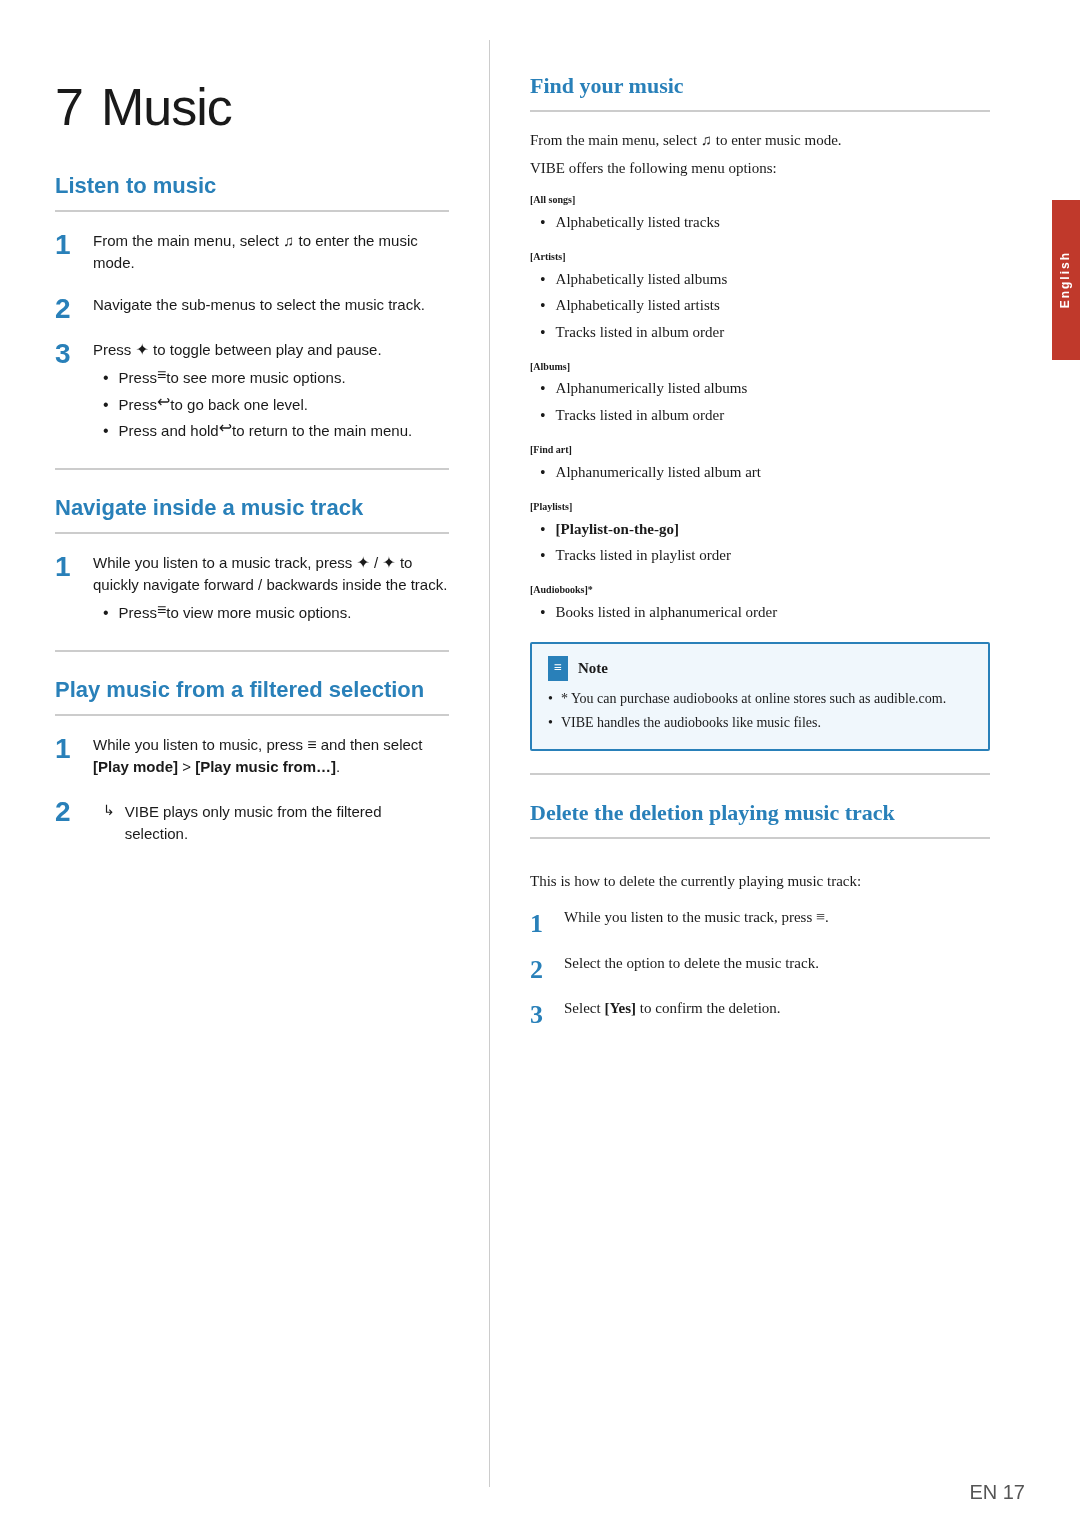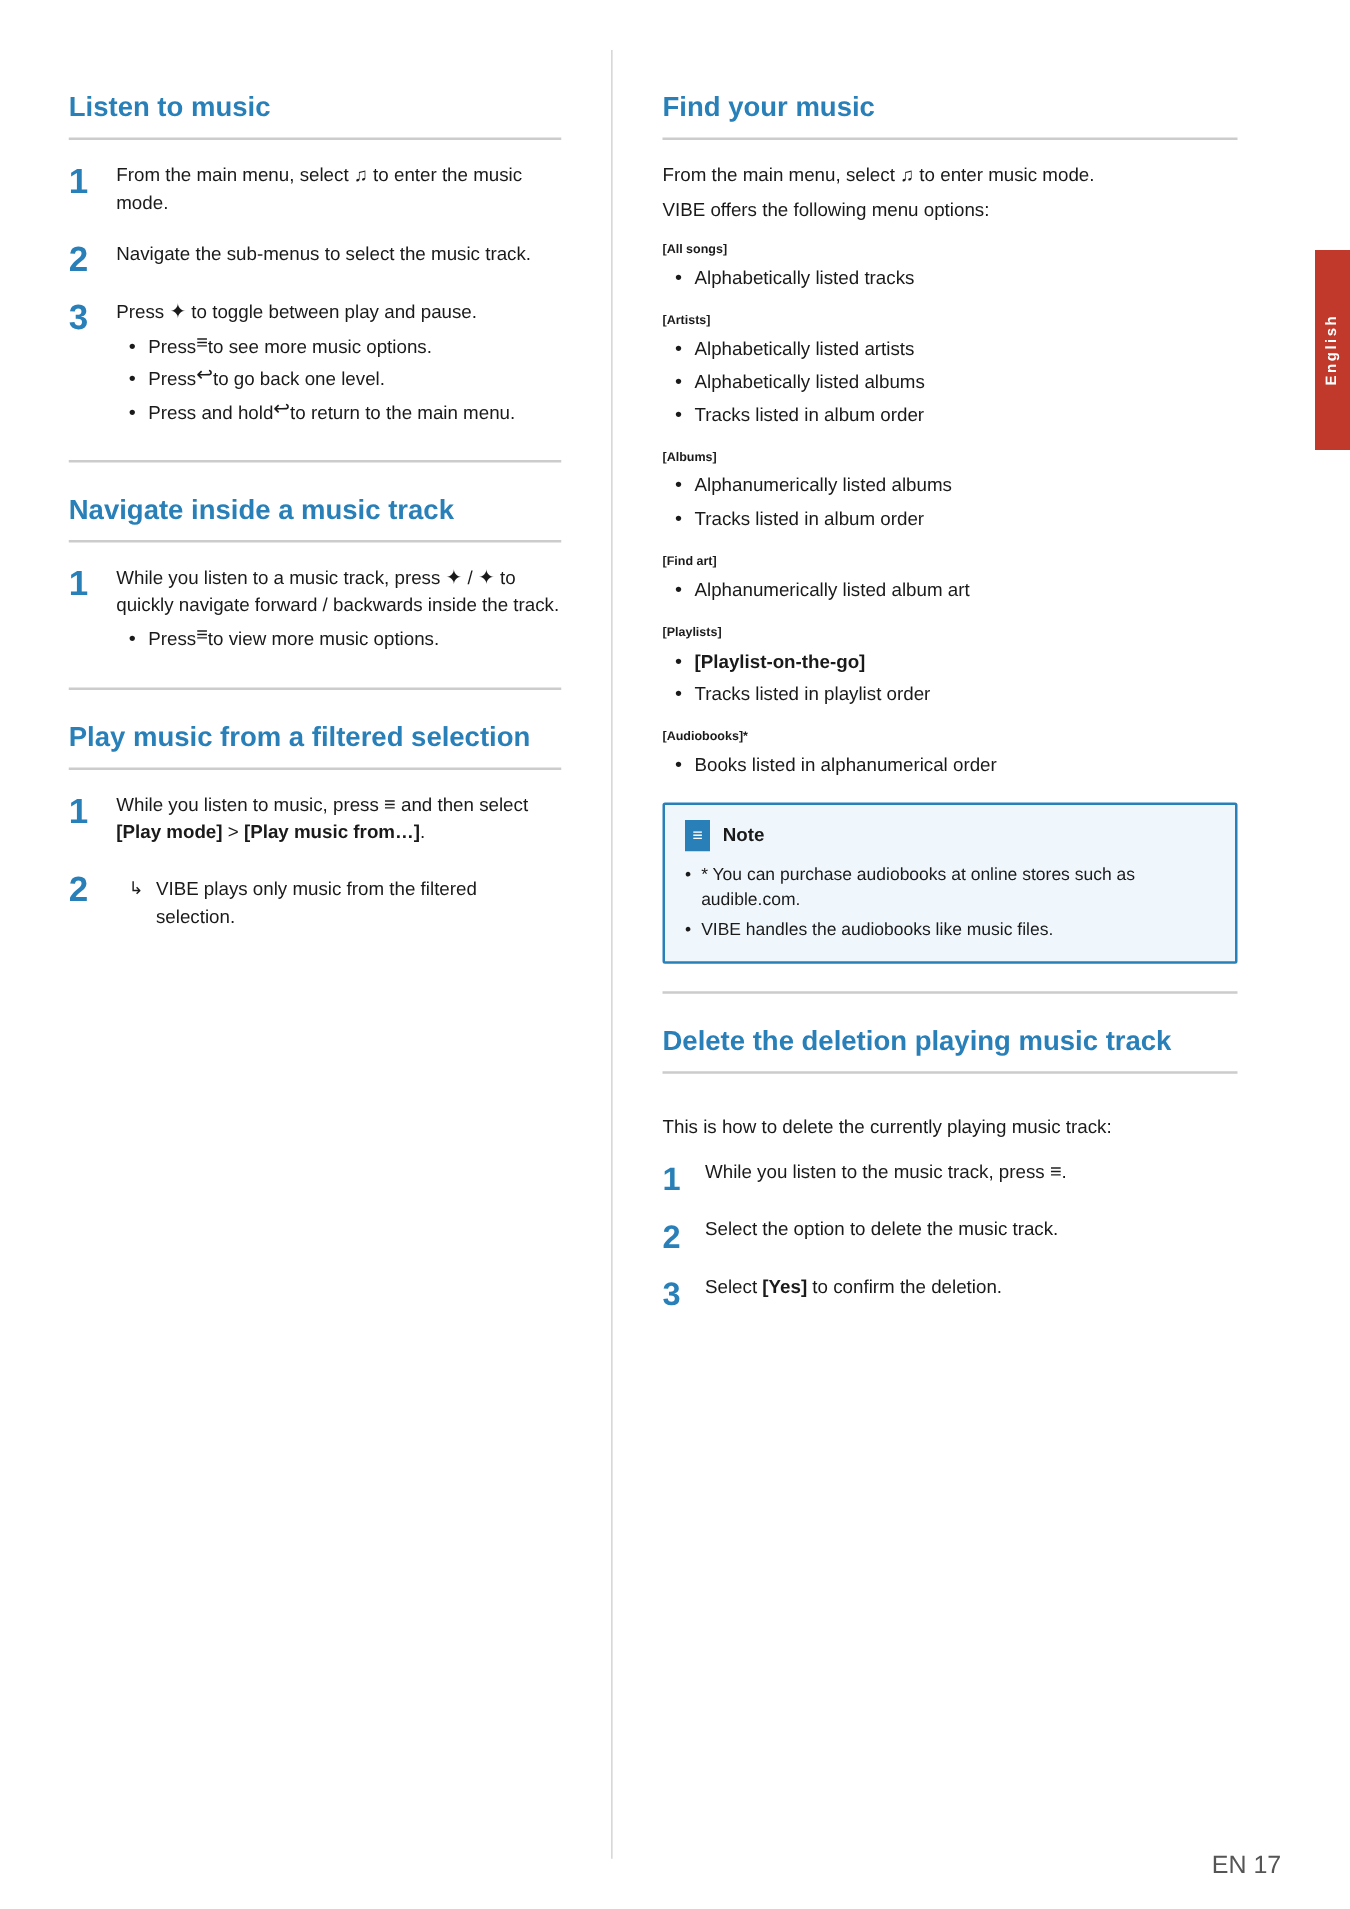--- a/index.html
+++ b/index.html
@@ -51,20 +51,21 @@
     
     .left-column {
       width: 490px;
       padding: 30px 40px 30px 55px;
       border-right: 1px solid #cccccc;
     }
 
     .right-column {
       width: 555px;
       padding: 30px 55px 30px 40px;
+      font-family: Liberation Serif, serif;
     }
 
     
     .chapter-heading {
       font-size: 52px;
       font-weight: 300;
       color: #1a1a1a;
       margin-bottom: 25px;
       letter-spacing: -1px;
     }
@@ -261,20 +262,23 @@
 <body>
 
 <div class="page-container">
 
   <div class="side-tab">
     <span class="side-tab-text">English</span>
   </div>
 
   <div class="left-column">
 
+    <div class="chapter-heading">
+      <span class="chapter-number">7</span><span>Music</span>
+    </div>
 
     <div>
       <div class="section-heading">Listen to music</div>
 
       <div class="step-container">
         <div class="step-number">1</div>
         <div class="step-content">
           <p>From the main menu, select <span class="icon-music"></span> to enter the music mode.</p>
         </div>
       </div>
@@ -353,24 +357,24 @@
           <li>
               <span>Alphabetically listed tracks</span>
             </li>
         </ul>
       </div>
 
       <div class="category-section">
         <div class="category-heading">[Artists]</div>
         <ul class="right-bullet-list">
           <li>
+              <span>Alphabetically listed albums</span>
+            </li>
+          <li>
               <span>Alphabetically listed artists</span>
-            </li>
-          <li>
-              <span>Alphabetically listed albums</span>
             </li>
           <li>
               <span>Tracks listed in album order</span>
             </li>
         </ul>
       </div>
 
       <div class="category-section">
         <div class="category-heading">[Albums]</div>
         <ul class="right-bullet-list">

